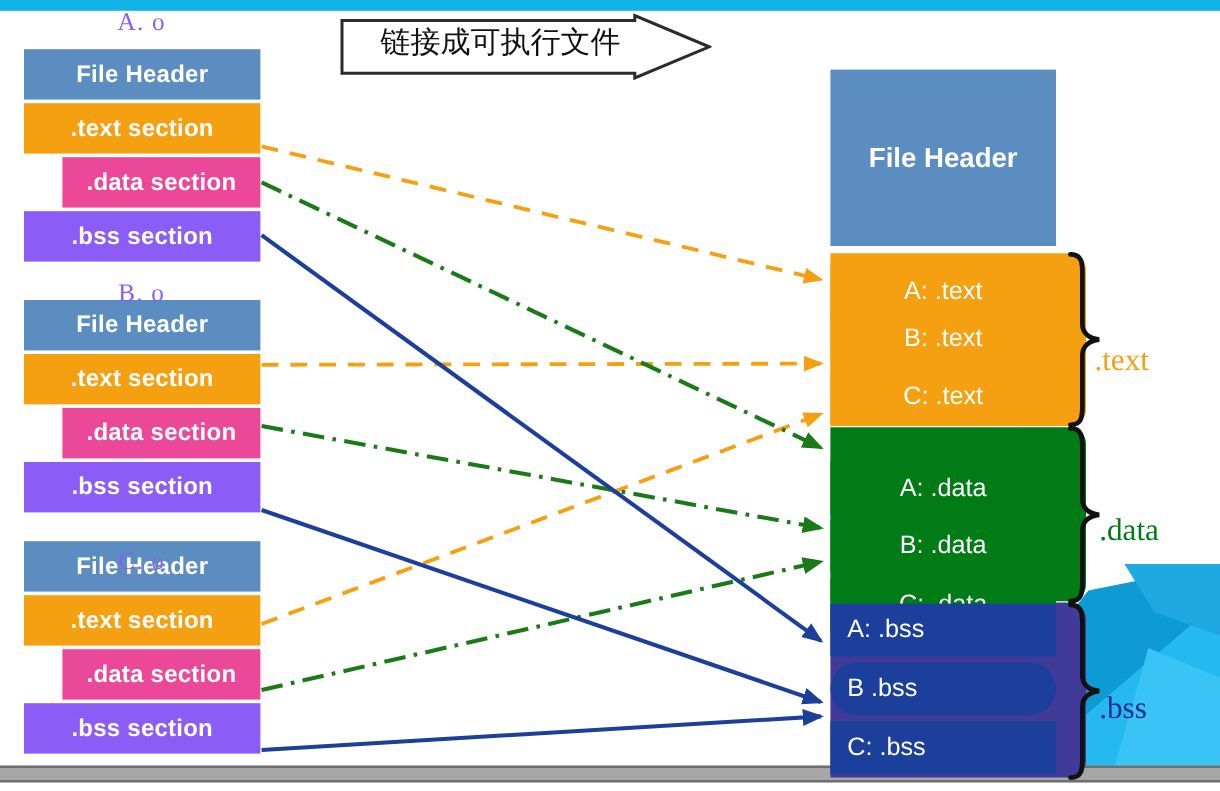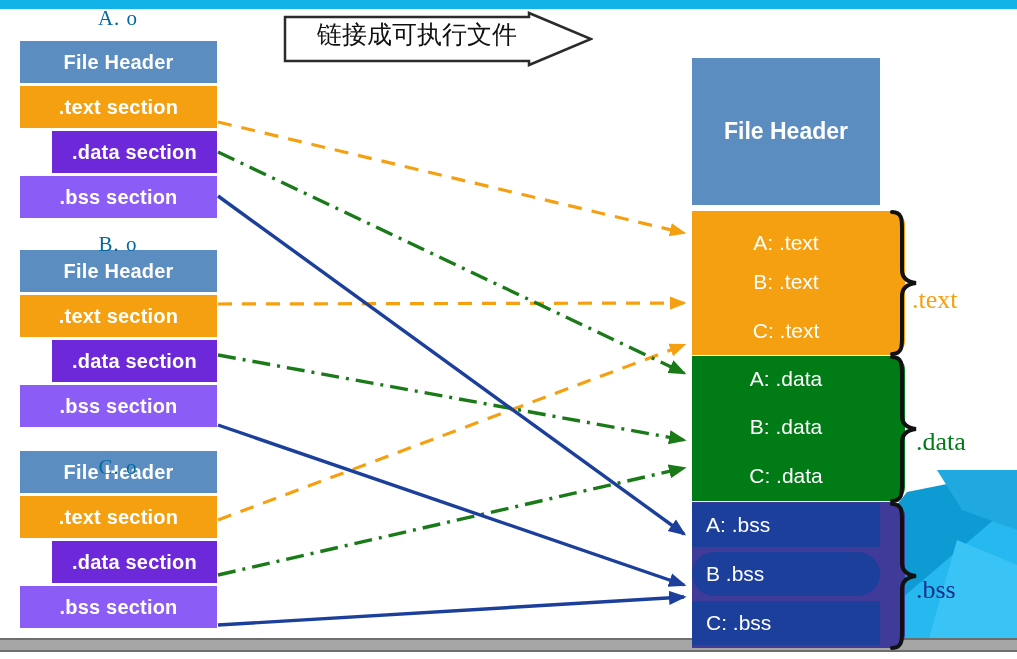--- a/index.html
+++ b/index.html
@@ -38,21 +38,21 @@
     width: 230px; height: 175px;
     overflow: hidden;
     pointer-events: none;
   }
 
   
   .obj-title {
     position: absolute;
     font-family: "Liberation Serif", serif;
     font-size: 21px;
-    color: #0369a1;
+    color: #8b5cf6;
     text-align: center;
     width: 120px;
     letter-spacing: 1px;
     z-index: 6;
   }
   .exe-title {
     position: absolute;
     left: 625px; top: 8px;
     font-family: "Liberation Mono", monospace;
     font-size: 20px;
@@ -89,21 +89,21 @@
     color: #ffffff;
     font-size: 20px;
     font-weight: bold;
     display: flex;
     align-items: center;
     justify-content: center;
     letter-spacing: 0.2px;
   }
   .seg.hdr   { background: #5B8DC0; }
   .seg.text  { background: #F5A011; }
-  .seg.data  { background: #6d28d9; margin-left: 32px; }
+  .seg.data  { background: #ec4899; margin-left: 32px; }
   .seg.bss   { background: #8b5cf6; margin-bottom: 0; }
 
   
   .exe-header {
     position: absolute;
     left: 692px; top: 58px;
     width: 188px; height: 147px;
     background: #5B8DC0;
     color: #ffffff;
     font-size: 23px;
@@ -127,21 +127,21 @@
     color: #ffffff;
     font-size: 21px;
     display: flex;
     align-items: center;
     z-index: 4;
     box-sizing: border-box;
   }
   .exe-seg.c { justify-content: center; }
   .exe-seg.l { justify-content: flex-start; padding-left: 14px; }
   .exe-seg.t { background: #F5A011; }
-  .exe-seg.d { background: #007B16; }
+  .exe-seg.d { background: #007B16; margin-top: 28px; }
   .exe-seg.b { background: #1B3F9B; text-align: right; }
 
   
   .brace { position: absolute; z-index: 5; }
   .group-label {
     position: absolute;
     font-family: "Liberation Serif", serif;
     font-size: 26px;
     z-index: 6;
     line-height: 1.35;

